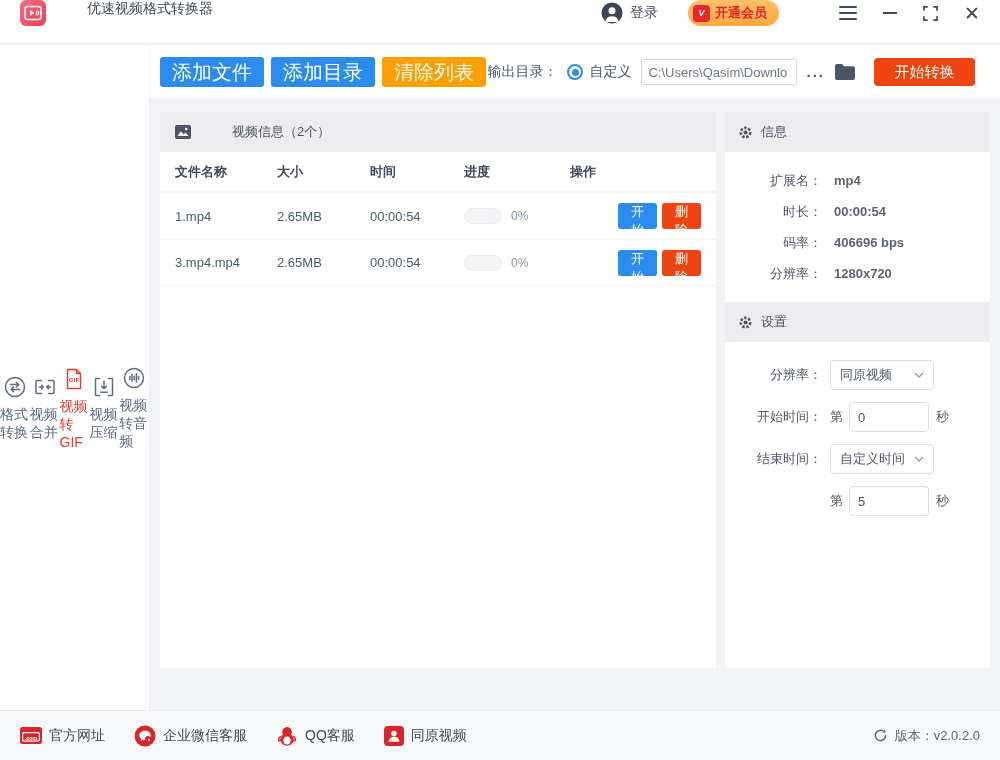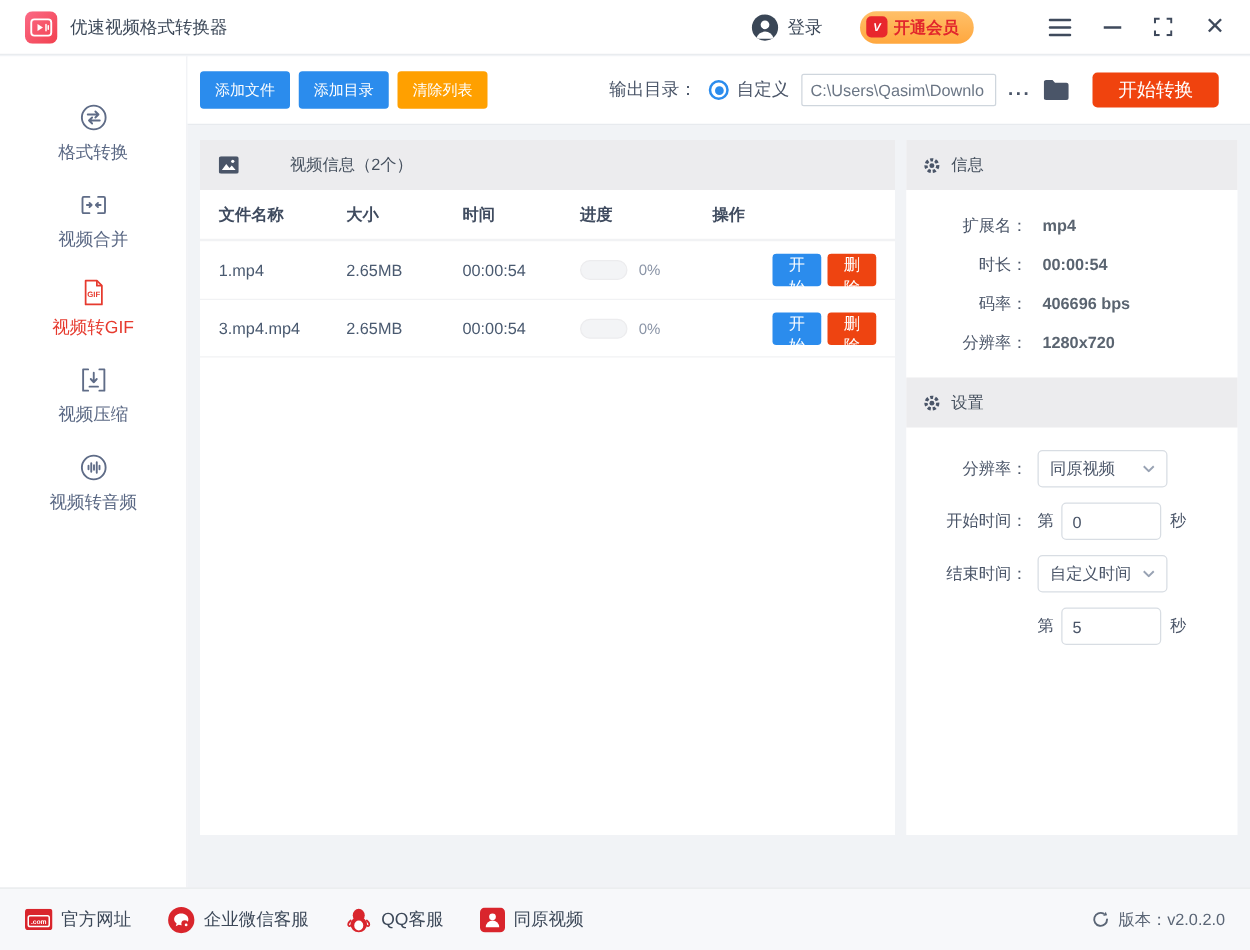--- a/index.html
+++ b/index.html
@@ -2,50 +2,50 @@
 <html><head>
 <meta charset="utf-8">
 <style>
   * { margin:0; padding:0; box-sizing:border-box; }
   html,body { width:1000px; height:760px; }
   body { font-family:"Liberation Sans","DejaVu Sans",sans-serif; background:#f1f3f6; }
   .app { position:relative; width:1000px; height:760px; overflow:hidden; background:#f1f3f6; }
 
   
   .titlebar { position:absolute; top:0; left:0; width:1000px; height:44px; background:#fff;
-    border-bottom:1px solid #e9ecef; display:flex; align-items:center; padding:0 20px; z-index:5; }
+    border-bottom:1px solid #e9ecef; display:flex; align-items:flex-start; padding:0 20px; z-index:5;gap:31px; }
   .logo { width:26px; height:26px; display:flex; }
   .app-title { margin-left:10px; font-size:14px; color:#3c4858; }
   .tb-right { margin-left:auto; display:flex; align-items:center; }
   .login { display:flex; align-items:center; cursor:pointer; }
   .login-label { margin-left:7px; font-size:14px; color:#3c4858; }
   .vip-pill { margin-left:30px; height:26px; padding:0 12px 0 5px; border-radius:14px;
     background:linear-gradient(180deg,#ffc069,#ffa73e); display:flex; align-items:center; cursor:pointer; }
   .vip-badge { width:17px; height:17px; border-radius:4px; background:#e8262d; color:#fff;
     font-size:9px; font-weight:bold; font-style:italic; display:flex; align-items:center; justify-content:center; }
   .vip-label { margin-left:5px; font-size:13px; font-weight:bold; color:#e2262c; }
   .burger { margin-left:30px; display:flex; flex-direction:column; gap:4px; cursor:pointer; }
   .burger i { display:block; width:18px; height:2px; background:#3f4a5c; border-radius:1px; }
   .win-btn { margin-left:26px; cursor:pointer; display:flex; align-items:center; }
   .minimize-bar { width:14px; height:2px; background:#3f4a5c; }
   .close-x { font-size:19px; color:#3f4a5c; line-height:1; }
 
   
   .sidebar { position:absolute; top:45px; left:0; width:150px; bottom:50px; background:#fff;
-    border-right:1px solid #eef0f3; display:flex; flex-direction:column; align-items:center; padding-top:36px; }
+    border-right:1px solid #eef0f3; display:flex; flex-direction:row; align-items:center; padding-top:80px; }
   .side-item { width:100%; display:flex; flex-direction:column; align-items:center; margin-bottom:20px; cursor:pointer; }
   .side-icon { height:26px; display:flex; align-items:center; }
   .side-label { margin-top:6px; font-size:14px; color:#5a6884; }
   .side-item.active .side-label { color:#e63a2e; }
 
   
   .content { position:absolute; top:45px; left:150px; right:0; bottom:50px; }
   .toolbar { position:absolute; top:0; left:0; right:0; height:55px; background:#fff;
     border-bottom:1px solid #e7eaee; display:flex; align-items:center; padding:0 25px 0 10px; }
-  .btn { height:30px; padding:0 12px; border:none; border-radius:3px; color:#fff; font-size:12px;
+  .btn { height:30px; padding:0 12px; border:none; border-radius:3px; color:#fff; font-size:20px;
     font-family:inherit; cursor:pointer; display:flex; align-items:center; }
   .btn-blue { background:#2b8ced; }
   .btn-orange { background:#ffa000; }
   .btn + .btn { margin-left:7px; }
   .out-label { margin-left:auto; font-size:14px; color:#4a5568; }
   .radio { margin-left:10px; width:16px; height:16px; border-radius:50%; border:2px solid #2b8ced;
     background:#fff; display:flex; align-items:center; justify-content:center; cursor:pointer; }
   .radio i { width:7px; height:7px; border-radius:50%; background:#2b8ced; }
   .radio-label { margin-left:6px; font-size:14px; color:#4a5568; }
   .path-input { margin-left:10px; width:156px; height:26px; border:1px solid #cfd6dd; border-radius:2px;

